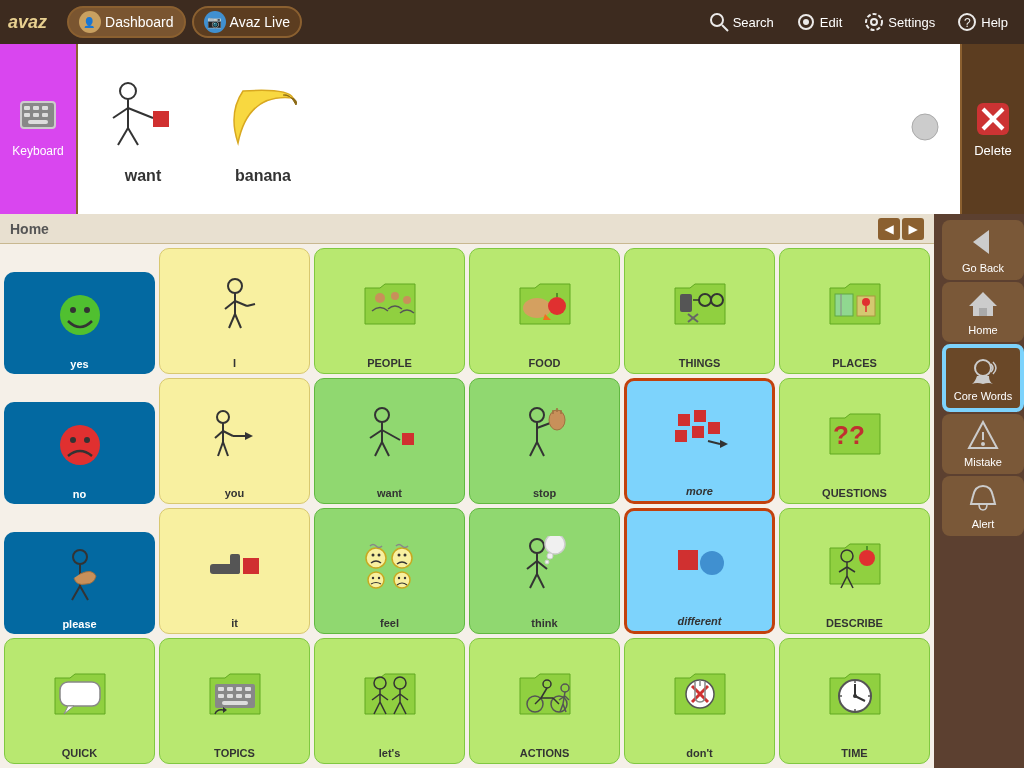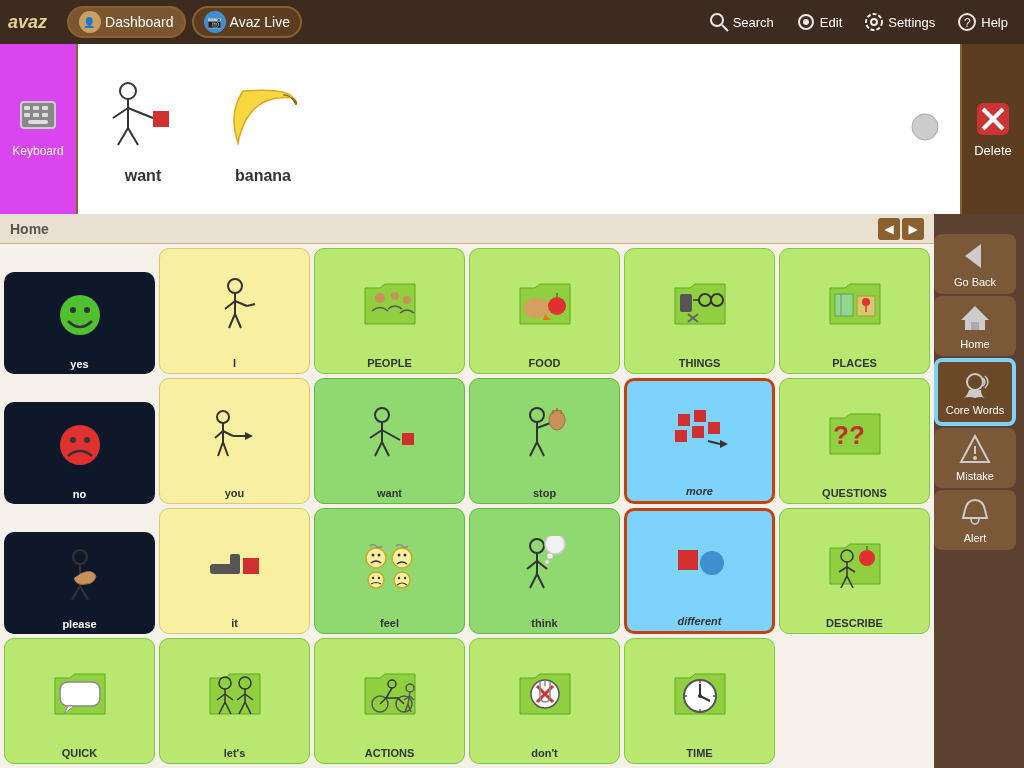--- a/index.html
+++ b/index.html
@@ -130,21 +130,21 @@
       overflow: hidden;
     }
     .symbol-cell {
       border-radius: 10px;
       display: flex; flex-direction: column; align-items: center; justify-content: center;
       cursor: pointer;
       padding: 4px;
       gap: 2px;
       min-height: 0;
     }
-    .symbol-cell.pink { background: #0f172a; margin-top: 24px; }
+    .symbol-cell.pink { background: #0369a1; margin-top: 24px; }
     .symbol-cell.yellow { background: #f8f0a0; border: 1px solid #d8c870; }
     .symbol-cell.green { background: #90d870; border: 1px solid #60b840; }
     .symbol-cell.blue { background: #7dd3fc; border: 3px solid #c2410c; font-style: italic; }
     .symbol-cell.folder-green { background: #b8e870; border: 1px solid #80c840; }
 
     .symbol-icon {
       flex: 1;
       display: flex; align-items: center; justify-content: center;
       width: 100%;
       min-height: 0;
@@ -157,22 +157,22 @@
 
     
     .cell-svg { width: 60px; height: 55px; }
 
     
     .sidebar {
       width: 90px;
       background: #5c4030;
       display: flex;
       flex-direction: column;
-      align-items: flex-start;
-      padding: 20px 0;
+      align-items: flex-end;
+      padding: 6px 0;
       gap: 2px;
     }
     .sidebar-item {
       width: 82px;
       background: #7a5838;
       border-radius: 8px;
       display: flex; flex-direction: column; align-items: center; justify-content: center;
       padding: 6px 4px;
       cursor: pointer;
       color: #fff; font-size: 11px; text-align: center;
@@ -597,20 +597,42 @@
           <svg class="cell-svg" viewBox="0 0 60 55">
             <path d="M5,12 L20,12 L25,8 L55,8 L55,48 L5,48 Z" fill="#90d040" stroke="#60a820" stroke-width="1"></path>
 
             <rect x="10" y="16" width="40" height="24" rx="8" fill="white" stroke="#888" stroke-width="1.5"></rect>
             <path d="M18,40 L14,48 L24,40 Z" fill="white" stroke="#888" stroke-width="1"></path>
           </svg>
         </div>
         <span class="symbol-label">QUICK</span>
       </div>
 
+      <div class="symbol-cell folder-green">
+        <div class="symbol-icon">
+          <svg class="cell-svg" viewBox="0 0 60 55">
+            <path d="M5,12 L20,12 L25,8 L55,8 L55,48 L5,48 Z" fill="#90d040" stroke="#60a820" stroke-width="1"></path>
+
+            <rect x="10" y="18" width="40" height="24" rx="2" fill="#888"></rect>
+            <rect x="13" y="21" width="6" height="4" rx="1" fill="#ddd"></rect>
+            <rect x="22" y="21" width="6" height="4" rx="1" fill="#ddd"></rect>
+            <rect x="31" y="21" width="6" height="4" rx="1" fill="#ddd"></rect>
+            <rect x="40" y="21" width="6" height="4" rx="1" fill="#ddd"></rect>
+            <rect x="13" y="28" width="6" height="4" rx="1" fill="#ddd"></rect>
+            <rect x="22" y="28" width="6" height="4" rx="1" fill="#ddd"></rect>
+            <rect x="31" y="28" width="6" height="4" rx="1" fill="#ddd"></rect>
+            <rect x="40" y="28" width="6" height="4" rx="1" fill="#ddd"></rect>
+            <rect x="17" y="35" width="26" height="4" rx="2" fill="#ddd"></rect>
+
+            <path d="M10,48 Q12,43 18,44" stroke="#333" stroke-width="1.5" fill="none"></path>
+            <polygon points="18,41 22,44 18,47" fill="#333"></polygon>
+          </svg>
+        </div>
+        <span class="symbol-label">TOPICS</span>
+      </div>
 
       <div class="symbol-cell folder-green">
         <div class="symbol-icon">
           <svg class="cell-svg" viewBox="0 0 60 55">
             <path d="M5,12 L20,12 L25,8 L55,8 L55,48 L5,48 Z" fill="#90d040" stroke="#60a820" stroke-width="1"></path>
 
             <circle cx="20" cy="17" r="6" fill="none" stroke="#333" stroke-width="1.5"></circle>
             <line x1="20" y1="23" x2="20" y2="36" stroke="#333" stroke-width="1.5"></line>
             <line x1="20" y1="28" x2="12" y2="34" stroke="#333" stroke-width="1.5"></line>
             <line x1="20" y1="28" x2="28" y2="34" stroke="#333" stroke-width="1.5"></line>

